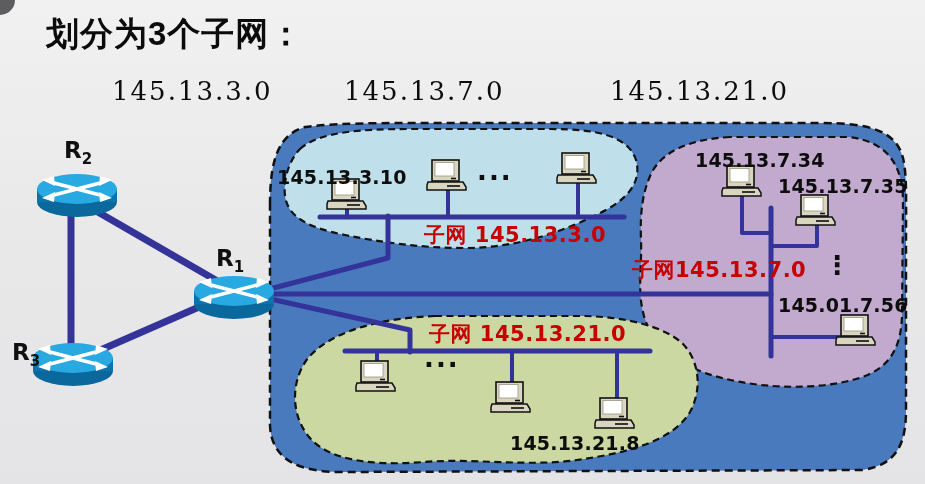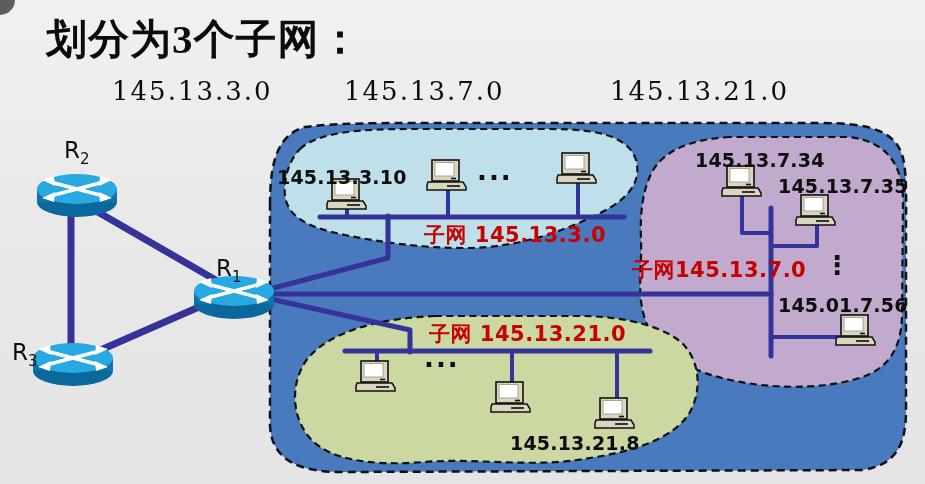--- a/index.html
+++ b/index.html
@@ -10,38 +10,38 @@
   .stage{
     position:relative;
     width:925px;height:484px;
     overflow:hidden;
     background:linear-gradient(180deg,#f1f1f2 0%,#e9e9ea 45%,#e4e4e6 100%);
   }
   .stage svg{position:absolute;left:0;top:0;}
   .txt{position:absolute;white-space:nowrap;}
   .title{
     left:46px;top:12px;
-    font-family:Liberation Serif, serif;
-    font-weight:bold;font-size:41px;color:#0b0b0b;
+    font-family:Liberation Sans, sans-serif;
+    font-weight:bold;font-size:33px;color:#0b0b0b;
     letter-spacing:1px;
   }
   .heading{
     top:76px;
     font-family:"DejaVu Serif","Liberation Serif",serif;
     font-size:26px;color:#0c0c0c;letter-spacing:2px;
   }
   .h1{left:112px}.h2{left:344px}.h3{left:610px}
   .host-lbl{
     font-weight:bold;font-size:19px;color:#0d0d0d;letter-spacing:0.2px;
   }
   .red-lbl{
     font-weight:bold;font-size:21px;color:#c70000;letter-spacing:0.5px;
   }
   .rlabel{
-    font-weight:normal;font-size:23px;color:#101010;text-align:center;
+    font-weight:bold;font-size:23px;color:#101010;text-align:center;
   }
   .rlabel .sub{font-size:15px;vertical-align:-6px;}
   .dots{
     font-weight:bold;font-size:26px;color:#0d0d0d;letter-spacing:2px;line-height:1;
   }
   .vdots{
     font-weight:bold;font-size:26px;color:#0d0d0d;line-height:0.45;
     letter-spacing:0;width:12px;text-align:center;
   }
 </style>
@@ -135,21 +135,21 @@
     <use href="#router" x="73" y="358"></use>
   </svg>
 
   <div class="txt title">划分为3个子网：</div>
 
   <div class="txt heading h1">145.13.3.0</div>
   <div class="txt heading h2">145.13.7.0</div>
   <div class="txt heading h3">145.13.21.0</div>
 
   <div class="txt rlabel" style="left:64px;top:137px"><span>R</span><span class="sub">2</span></div>
-  <div class="txt rlabel" style="left:216px;top:255px"><span>R</span><span class="sub">1</span></div>
+  <div class="txt rlabel" style="left:216px;top:245px"><span>R</span><span class="sub">1</span></div>
   <div class="txt rlabel" style="left:12px;top:339px"><span>R</span><span class="sub">3</span></div>
 
   <div class="txt host-lbl" style="left:277px;top:166px">145.13.3.10</div>
   <div class="txt dots" style="left:477px;top:158px">...</div>
   <div class="txt red-lbl" style="left:424px;top:221px">子网 145.13.3.0</div>
 
   <div class="txt host-lbl" style="left:695px;top:149px">145.13.7.34</div>
   <div class="txt host-lbl" style="left:778px;top:175px">145.13.7.35</div>
   <div class="txt host-lbl" style="left:778px;top:294px">145.01.7.56</div>
   <div class="txt vdots" style="left:824px;top:260px">⋮</div>

